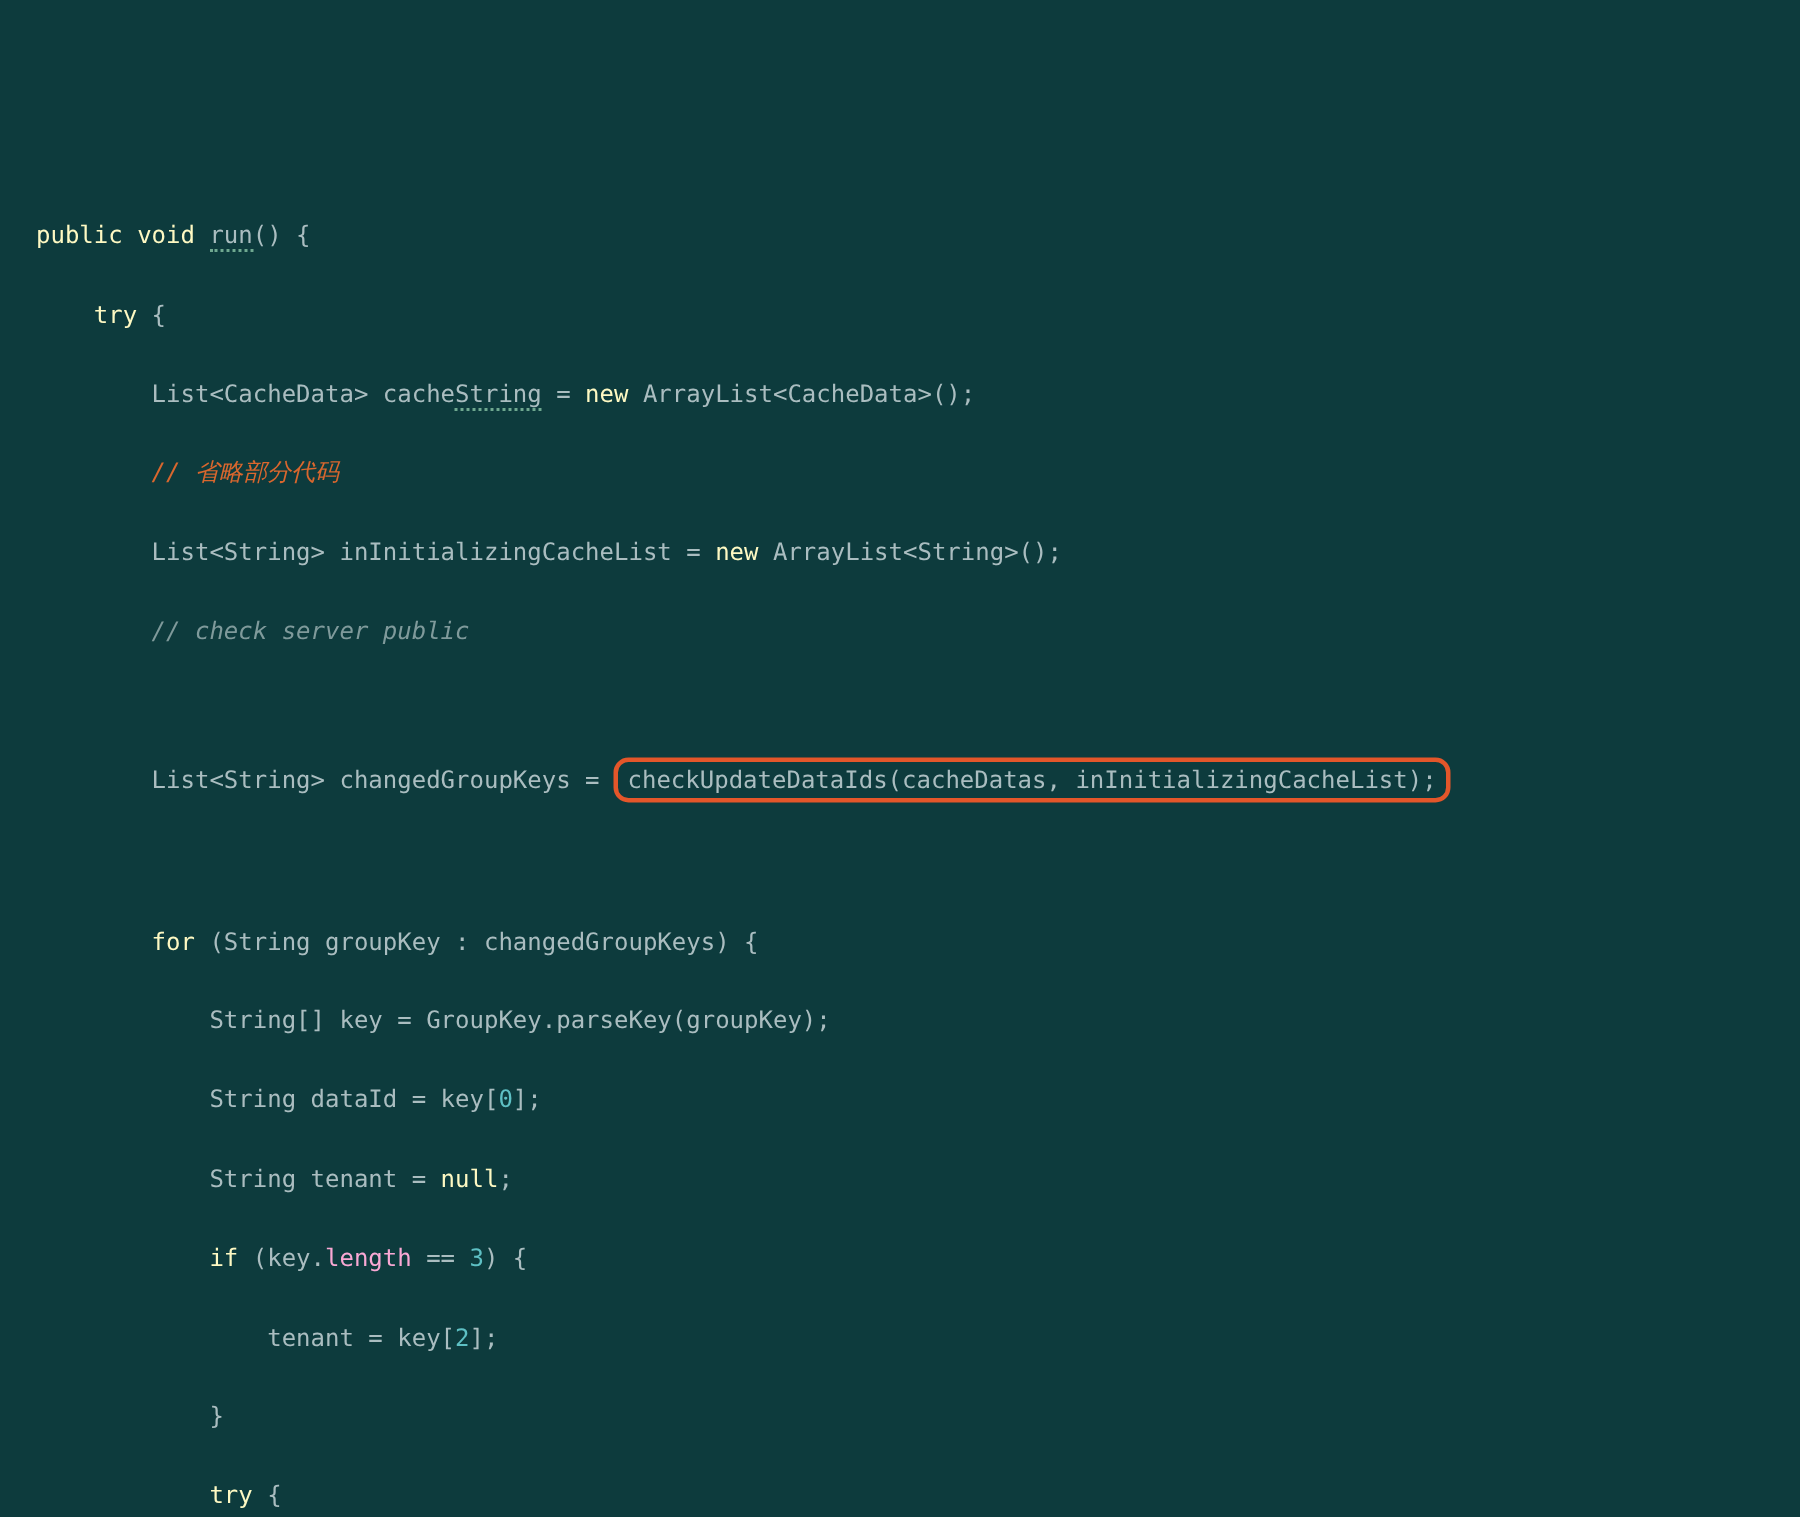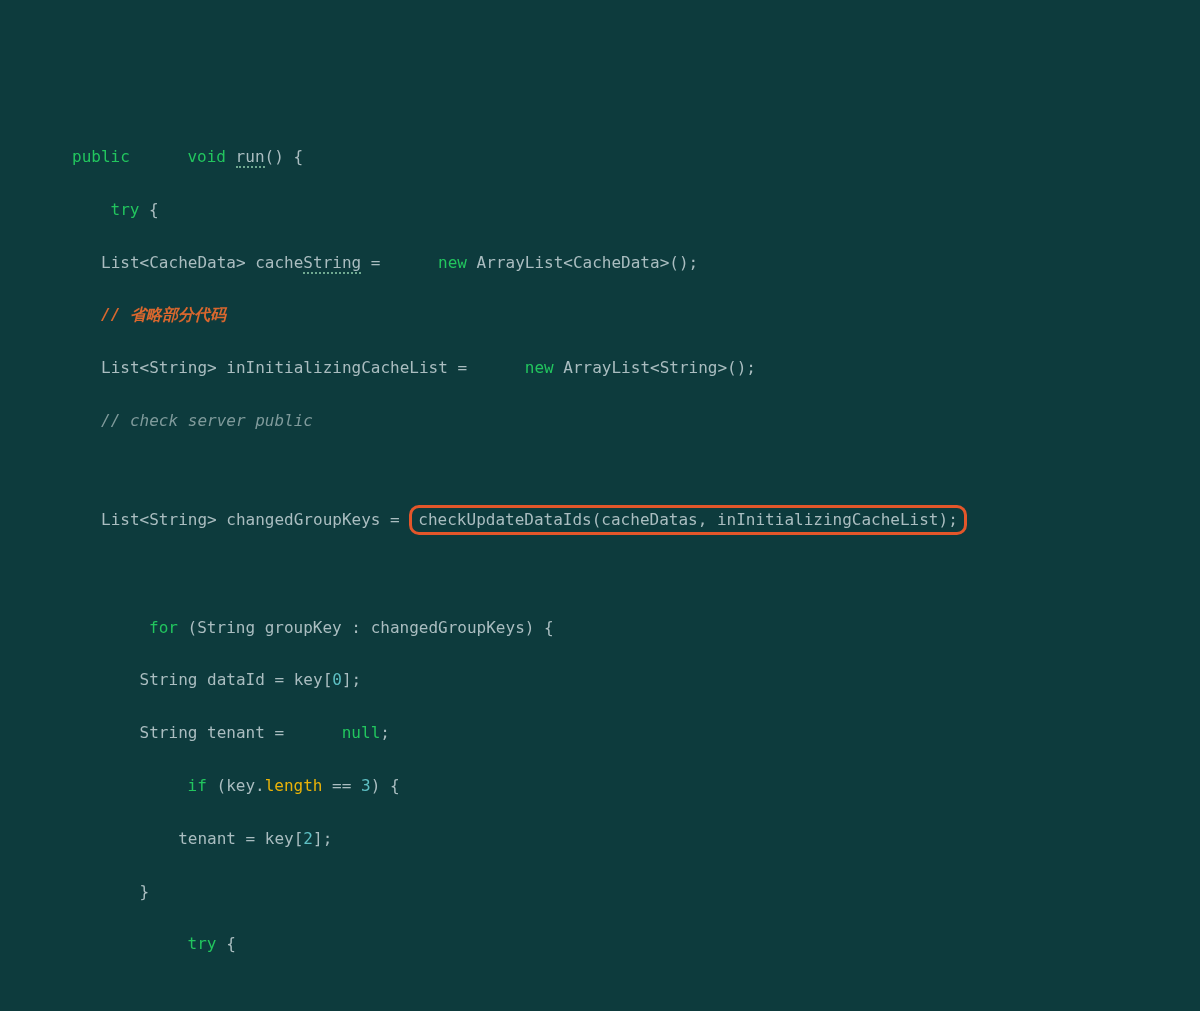--- a/index.html
+++ b/index.html
@@ -9,26 +9,26 @@
     font-size: 16px;
     line-height: 1.65;
     padding: 12px 24px;
     color: #aabdc0;
     width: 1200px;
     height: 1011px;
     overflow: hidden;
     white-space: pre;
   }
   .line { display: block; }
-  .kw { color: #22c55e; margin-left: 48px; }
+  .kw { color: #fef9c3; }
   .underline-wavy { border-bottom: 2px dotted #6fa890; }
-  .comment-cn { color: #d9672e; font-style: italic; font-weight: bold; }
+  .comment-cn { color: #d9672e; font-style: italic; }
   .comment { color: #7f9a9b; font-style: italic; }
   .num { color: #5ec0c4; }
-  .field { color: #eab308; }
+  .field { color: #f9a8d4; }
   .hl {
     border: 3px solid #e3562a;
     border-radius: 10px;
     padding: 2px 6px;
     display: inline-block;
     line-height: 1.3;
     margin-top: 44px;
   }
 </style>
 </head>
@@ -39,20 +39,21 @@
 <div>
 <span class="line"><span class="kw">public</span> <span class="kw">void</span> <span class="underline-wavy">run</span>() {</span>
 <span class="line">    <span class="kw">try</span> {</span>
 <span class="line">        <span>List&lt;CacheData&gt;</span> cache<span class="underline-wavy">String</span> = <span class="kw">new</span> <span>ArrayList&lt;CacheData&gt;</span>();</span>
 <span class="line">        <span class="comment-cn">// 省略部分代码</span></span>
 <span class="line">        <span>List&lt;String&gt;</span> <span>inInitializingCacheList</span> = <span class="kw">new</span> <span>ArrayList&lt;String&gt;</span>();</span>
 <span class="line">        <span class="comment">// check server public</span></span>
 <span class="line">        <span>List&lt;String&gt;</span> <span>changedGroupKeys</span> = <span class="hl"><span>checkUpdateDataIds(cacheDatas, inInitializingCacheList);</span></span></span>
 <span class="line"> </span>
 <span class="line">        <span class="kw">for</span> (<span>String</span> <span>groupKey</span> : <span>changedGroupKeys</span>) {</span>
+<span class="line">            <span>String[]</span> <span>key</span> = <span>GroupKey</span><span>.parseKey(</span>groupKey);</span>
 <span class="line">            <span>String</span> <span>dataId</span> = key[<span class="num">0</span>];</span>
 <span class="line">            <span>String</span> <span>tenant</span> = <span class="kw">null</span>;</span>
 <span class="line">            <span class="kw">if</span> (key.<span class="field">length</span> <span>==</span> <span class="num">3</span>) {</span>
 <span class="line">                tenant = key[<span class="num">2</span>];</span>
 <span class="line">            }</span>
 <span class="line">            <span class="kw">try</span> {</span>
 
 
 
 

